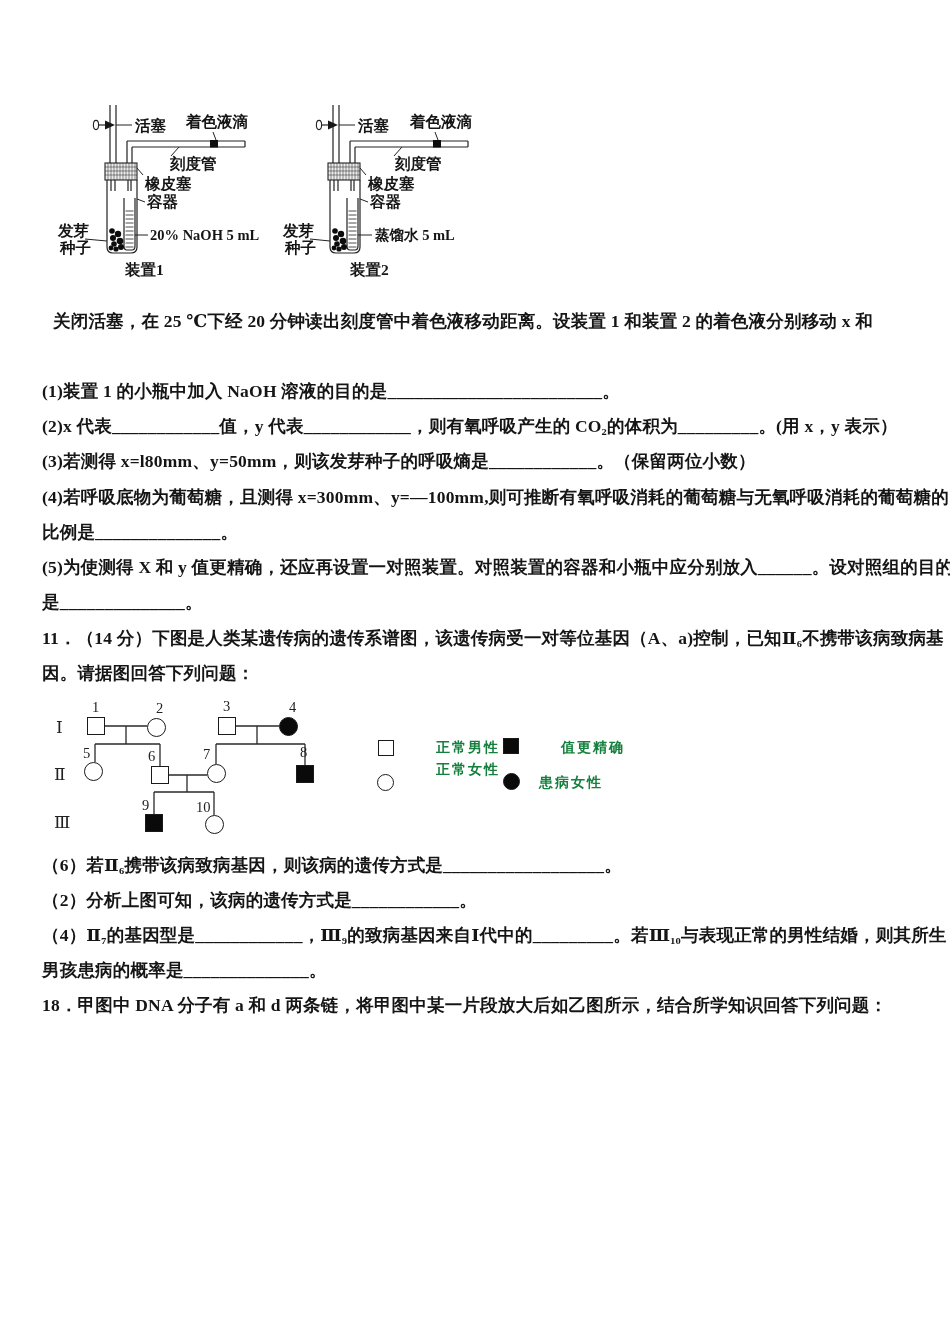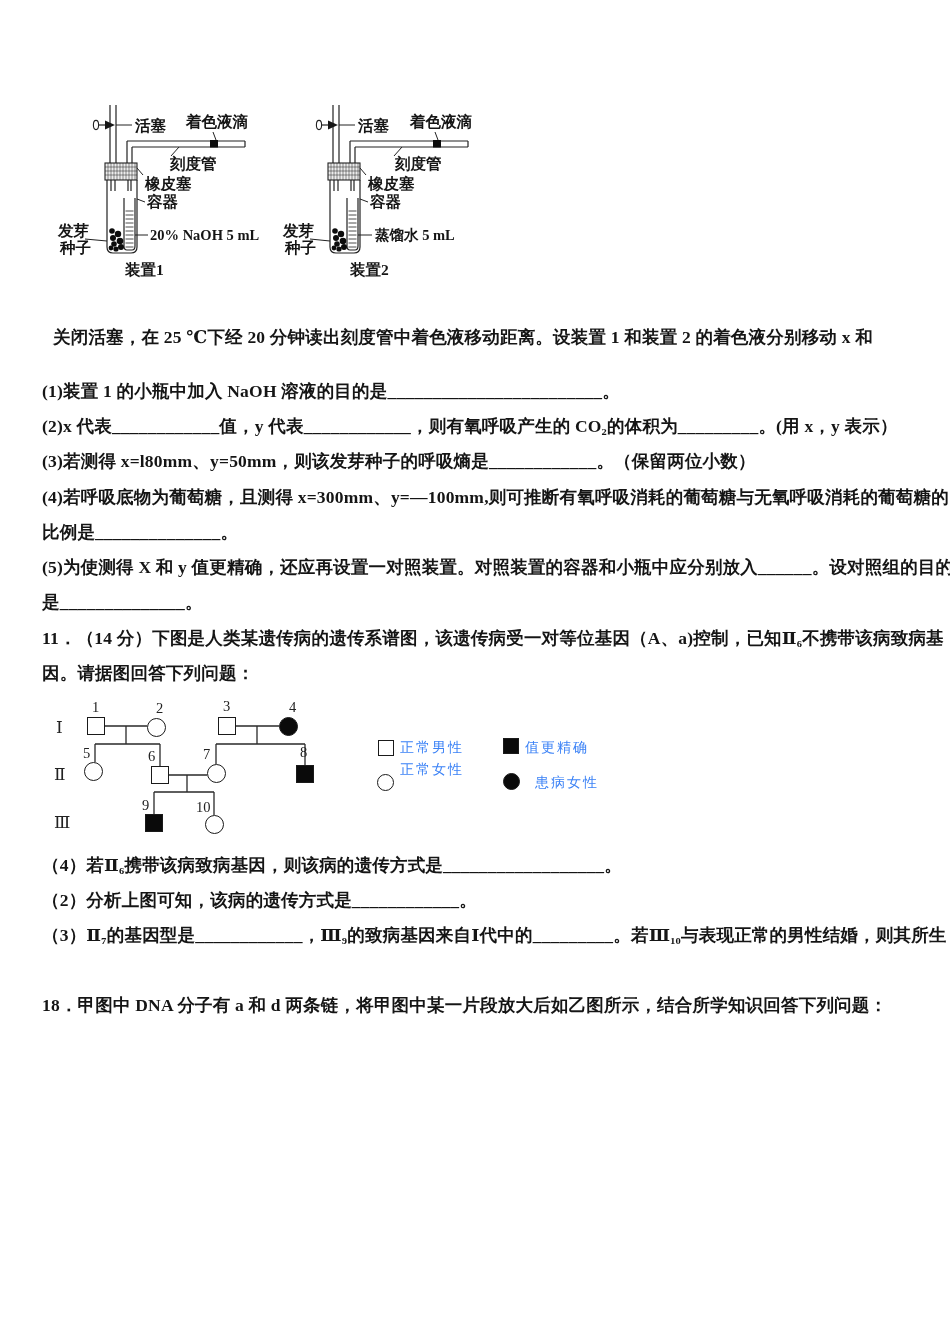--- a/index.html
+++ b/index.html
@@ -7,39 +7,39 @@
     width:950px;height:1344px;background:#ffffff;color:#151515;
     font-family:"Liberation Serif","DejaVu Serif","DejaVu Sans",serif;
     position:relative;overflow:hidden;
   }
   .page{position:absolute;inset:0;background:#ffffff;}
   
   .tl{
     position:absolute;left:42px;white-space:nowrap;
     font-size:17.5px;font-weight:700;letter-spacing:.2px;line-height:20px;
   }
-  .tl.indent{padding-left:11px;margin-top:16px;}
+  .tl.indent{padding-left:11px;}
   
   .apparatus{position:absolute;left:55px;top:95px;}
   .apparatus path,.apparatus line{stroke:#222;fill:none;}
   .apparatus text{fill:#151515;font-weight:700;font-family:inherit;}
   
   .pedigree{position:absolute;left:47px;top:695px;width:620px;height:158px;}
   .plines{position:absolute;left:0;top:0;}
   .ind{position:absolute;box-sizing:border-box;border:1.8px solid #1a1a1a;background:#fff;}
   .ind.sq{width:18px;height:18px;}
   .ind.ci{width:19px;height:19px;border-radius:50%;}
   .ind.filled{background:#0a0a0a;}
   .pnum{position:absolute;font-size:14.5px;font-weight:400;color:#222;}
   .gen{position:absolute;font-size:17px;font-weight:400;color:#222;}
   .lgshape{position:absolute;box-sizing:border-box;border:1.5px solid #1a1a1a;background:#fff;}
   .lgshape.sq{width:16px;height:16px;}
   .lgshape.ci{width:17px;height:17px;border-radius:50%;}
   .lgshape.filled{background:#0a0a0a;}
-  .lglabel{position:absolute;font-size:14px;font-weight:400;letter-spacing:2px;color:#3b82f6;white-space:nowrap;}
+  .lglabel{position:absolute;font-size:14px;font-weight:700;letter-spacing:2px;color:#15803d;white-space:nowrap;margin-left:36px;}
 </style>
 </head>
 <body>
 
 <div class="page">
 
   <svg class="apparatus" width="430" height="195" viewBox="0 0 430 195">
 
     <g stroke-width="1.2">
       <path d="M55,10 V68 M61,10 V68"></path>
@@ -187,22 +187,23 @@
     <div class="pnum" style="left:95px;top:102px">9</div>
     <div class="pnum" style="left:149px;top:104px">10</div>
 
     <div class="lgshape sq" style="left:331px;top:45px"></div>
     <div class="lglabel" style="left:353px;top:44px">正常男性</div>
     <div class="lgshape sq filled" style="left:456px;top:43px"></div>
     <div class="lglabel" style="left:478px;top:44px">值更精确</div>
     <div class="lgshape ci" style="left:330px;top:79px"></div>
     <div class="lglabel" style="left:353px;top:66px">正常女性</div>
     <div class="lgshape ci filled" style="left:456px;top:78px"></div>
-    <div class="lglabel" style="left:488px;top:79px">患病女性</div>
+    <div class="lglabel" style="left:456px;top:79px">患病女性</div>
   </div>
 
-  <div class="tl" style="top:855px">（4）若Ⅱ₆携带该病致病基因，则该病的遗传方式是__________________。</div>
+  <div class="tl" style="top:855px">（6）若Ⅱ₆携带该病致病基因，则该病的遗传方式是__________________。</div>
   <div class="tl" style="top:890px">（2）分析上图可知，该病的遗传方式是____________。</div>
-  <div class="tl" style="top:925px">（3）Ⅱ₇的基因型是____________，Ⅲ₉的致病基因来自Ⅰ代中的_________。若Ⅲ₁₀与表现正常的男性结婚，则其所生</div>
+  <div class="tl" style="top:925px">（4）Ⅱ₇的基因型是____________，Ⅲ₉的致病基因来自Ⅰ代中的_________。若Ⅲ₁₀与表现正常的男性结婚，则其所生</div>
+  <div class="tl" style="top:960px">男孩患病的概率是______________。</div>
 
   <div class="tl" style="top:995px">18．甲图中 DNA 分子有 a 和 d 两条链，将甲图中某一片段放大后如乙图所示，结合所学知识回答下列问题：</div>
 
 </div>
 
 </body></html>

